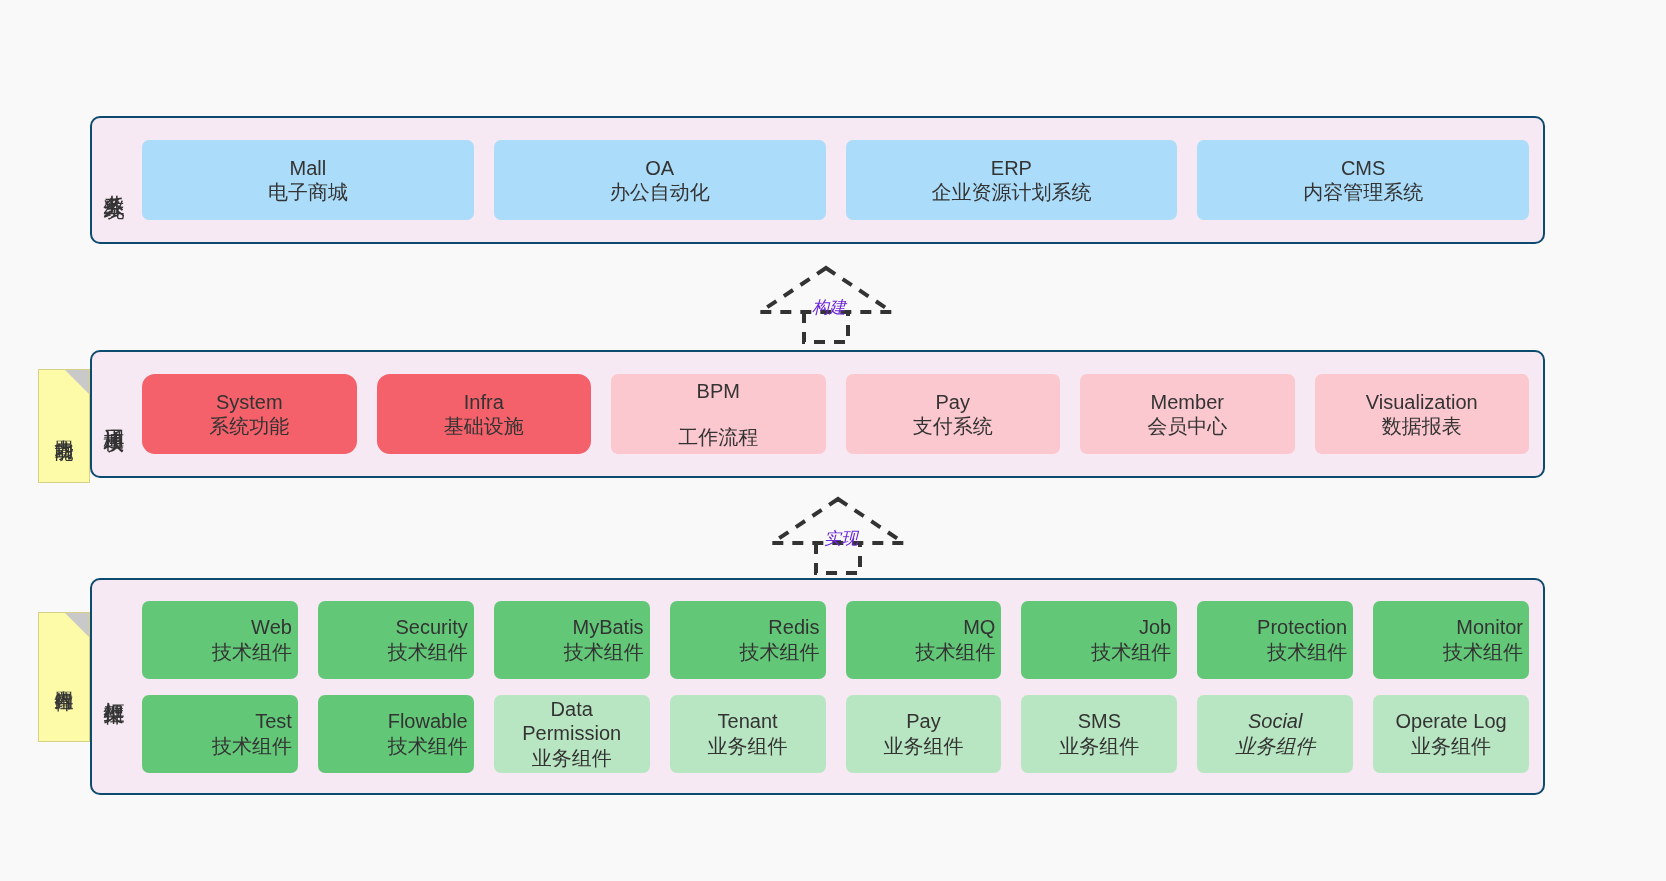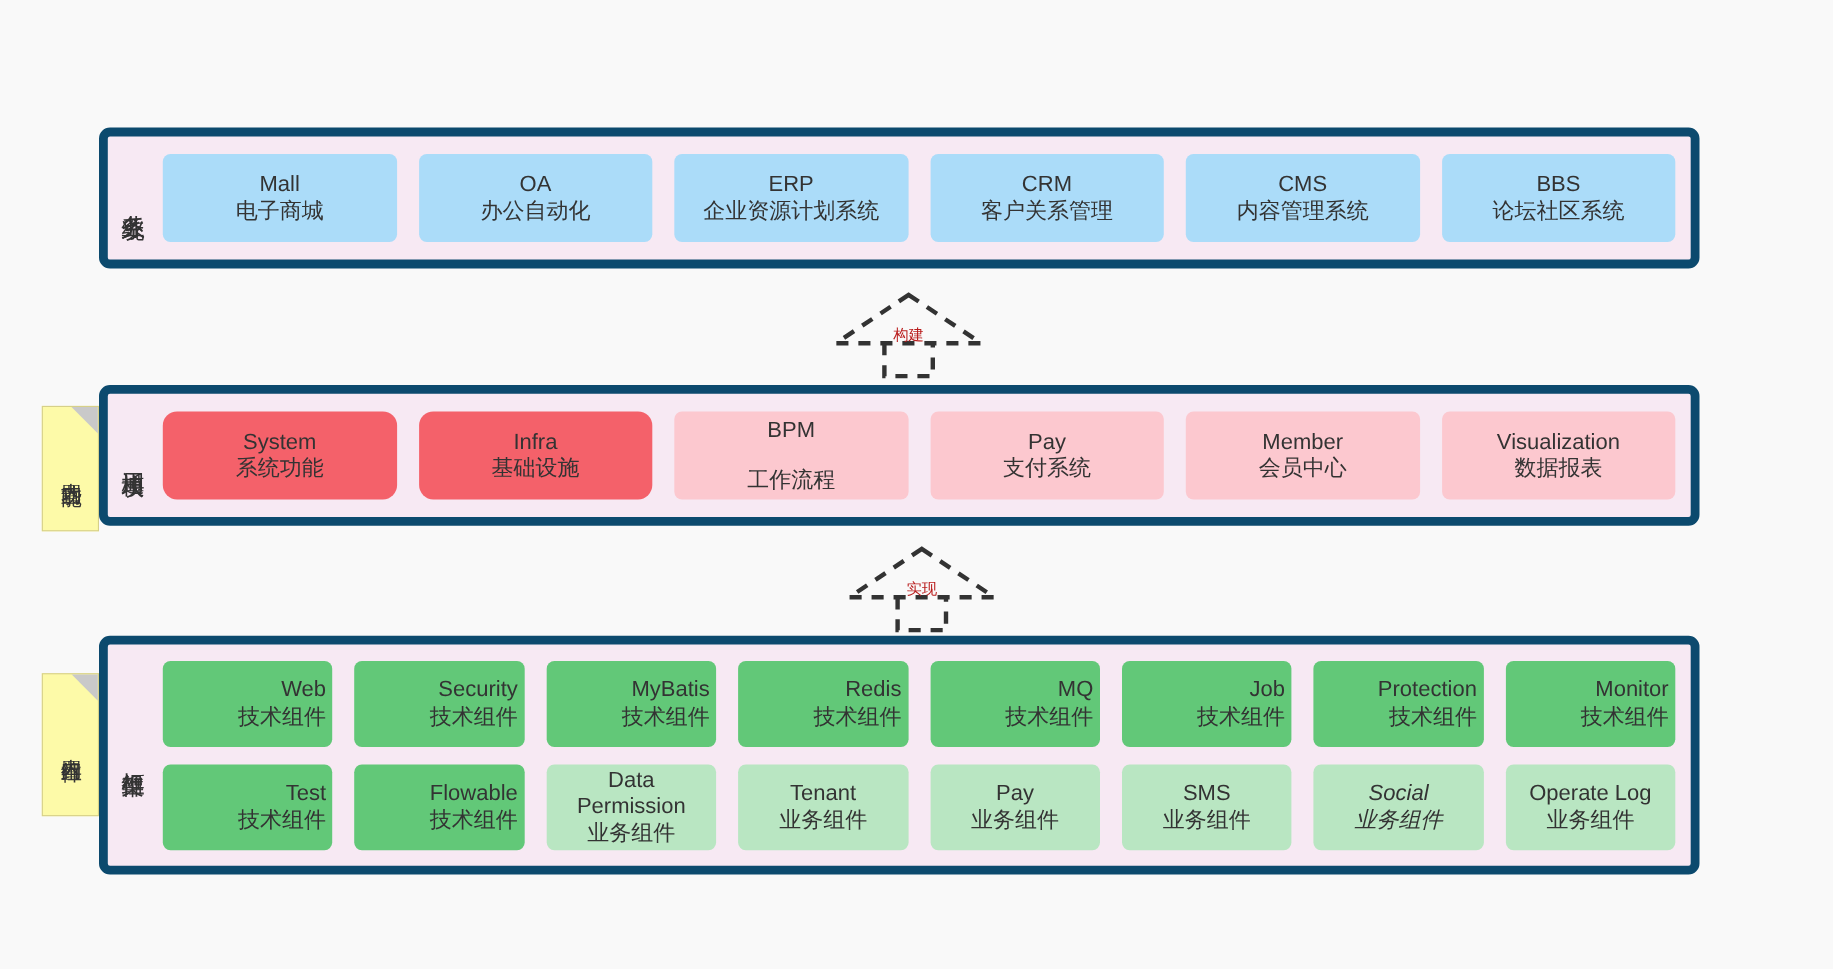--- a/index.html
+++ b/index.html
@@ -22,21 +22,21 @@
     left: 0; top: 0;
     width: 1666px;
     height: 881px;
   }
 
   
   .layer {
     position: absolute;
     box-sizing: border-box;
     background: #f7e9f3;
-    border: 8px solid #0c4a6e;
+    border: 2px solid #0c4a6e;
     border-radius: 10px;
     display: flex;
     flex-direction: row;
     align-items: stretch;
   }
 
   
   .layer-label {
     flex: 0 0 auto;
     width: 44px;
@@ -124,25 +124,26 @@
   }
 
   
   .arrow {
     position: absolute;
     pointer-events: none;
   }
   .arrow svg { display: block; }
   .arrow-label {
     position: absolute;
-    font-size: 14px;
-    color: #b91c1c;
+    font-size: 17px;
+    color: #6d28d9;
     background: transparent;
     white-space: nowrap;
     user-select: none;
+    font-style: italic;
   }
 </style>
 </head>
 <body>
 
 <div id="stage">
 
   <div class="layer" id="layer-business" style="left:90px; top:116px; width:1455px; height:128px;">
     <div class="layer-label">业务系统</div>
     <div class="layer-body">
@@ -153,30 +154,22 @@
           </div>
           <div class="cell blue" style="height: 80px;">
             <div class="t1">OA</div>
             <div class="t2">办公自动化</div>
           </div>
           <div class="cell blue" style="height: 80px;">
             <div class="t1">ERP</div>
             <div class="t2">企业资源计划系统</div>
           </div>
           <div class="cell blue" style="height: 80px;">
-            <div class="t1">CRM</div>
-            <div class="t2">客户关系管理</div>
-          </div>
-          <div class="cell blue" style="height: 80px;">
             <div class="t1">CMS</div>
             <div class="t2">内容管理系统</div>
-          </div>
-          <div class="cell blue" style="height: 80px;">
-            <div class="t1">BBS</div>
-            <div class="t2">论坛社区系统</div>
           </div>
         </div>
     </div>
   </div>
 
   <div class="arrow" style="left:758px; top:262px; width:140px; height:82px;">
     <svg width="140" height="82" viewBox="0 0 140 82">
       <path d="M 68 6 L 134 50 L 2 50 Z" fill="none" stroke="#333333" stroke-width="4" stroke-dasharray="11,9" stroke-linejoin="miter"></path>
       <path d="M 46 50 L 46 80 L 90 80 L 90 50" fill="none" stroke="#333333" stroke-width="4" stroke-dasharray="11,9" stroke-linecap="butt"></path>
     </svg>

